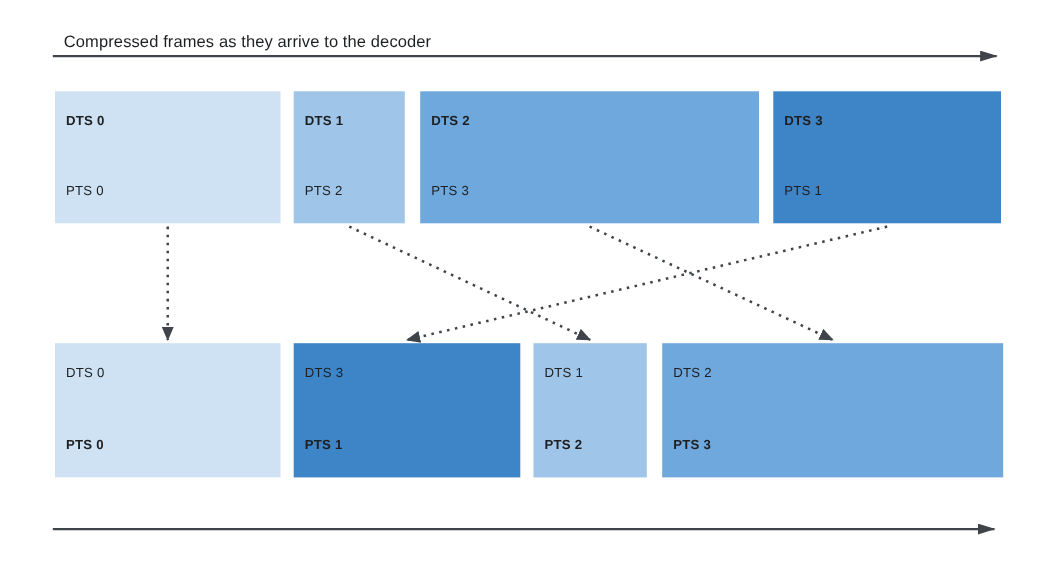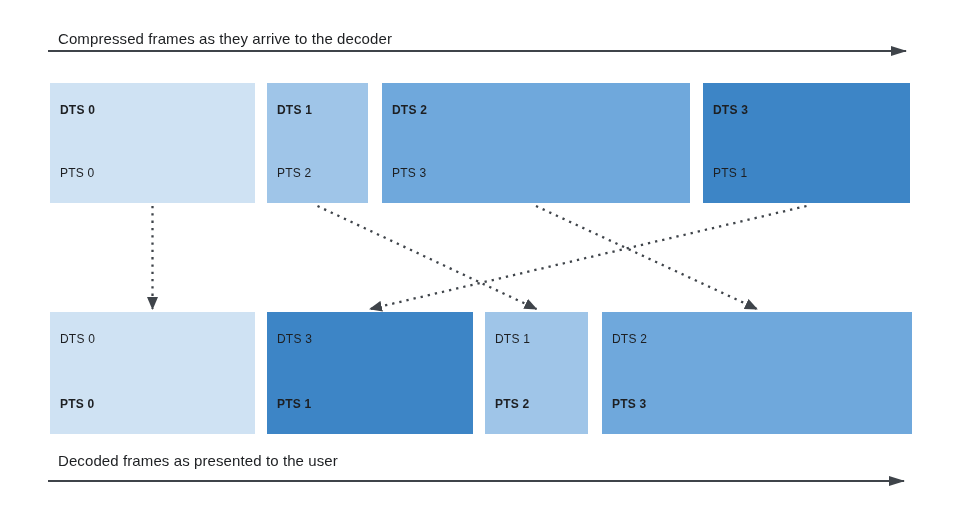--- a/index.html
+++ b/index.html
@@ -96,14 +96,13 @@
       </div>
       <div class="frame-box" style="left: 485px; top: 312px; width: 103px; height: 122px; background: rgb(159, 197, 232);">
         <div class="frame-label">DTS 1</div>
         <div class="frame-label fw-bold">PTS 2</div>
       </div>
       <div class="frame-box" style="left: 602px; top: 312px; width: 310px; height: 122px; background: rgb(111, 168, 220);">
         <div class="frame-label">DTS 2</div>
         <div class="frame-label fw-bold">PTS 3</div>
       </div>
     </div>
-  <div class="row-label" id="bottom-label">Decoded frames as presented to the user</div>
 </div>
 
 </body></html>

